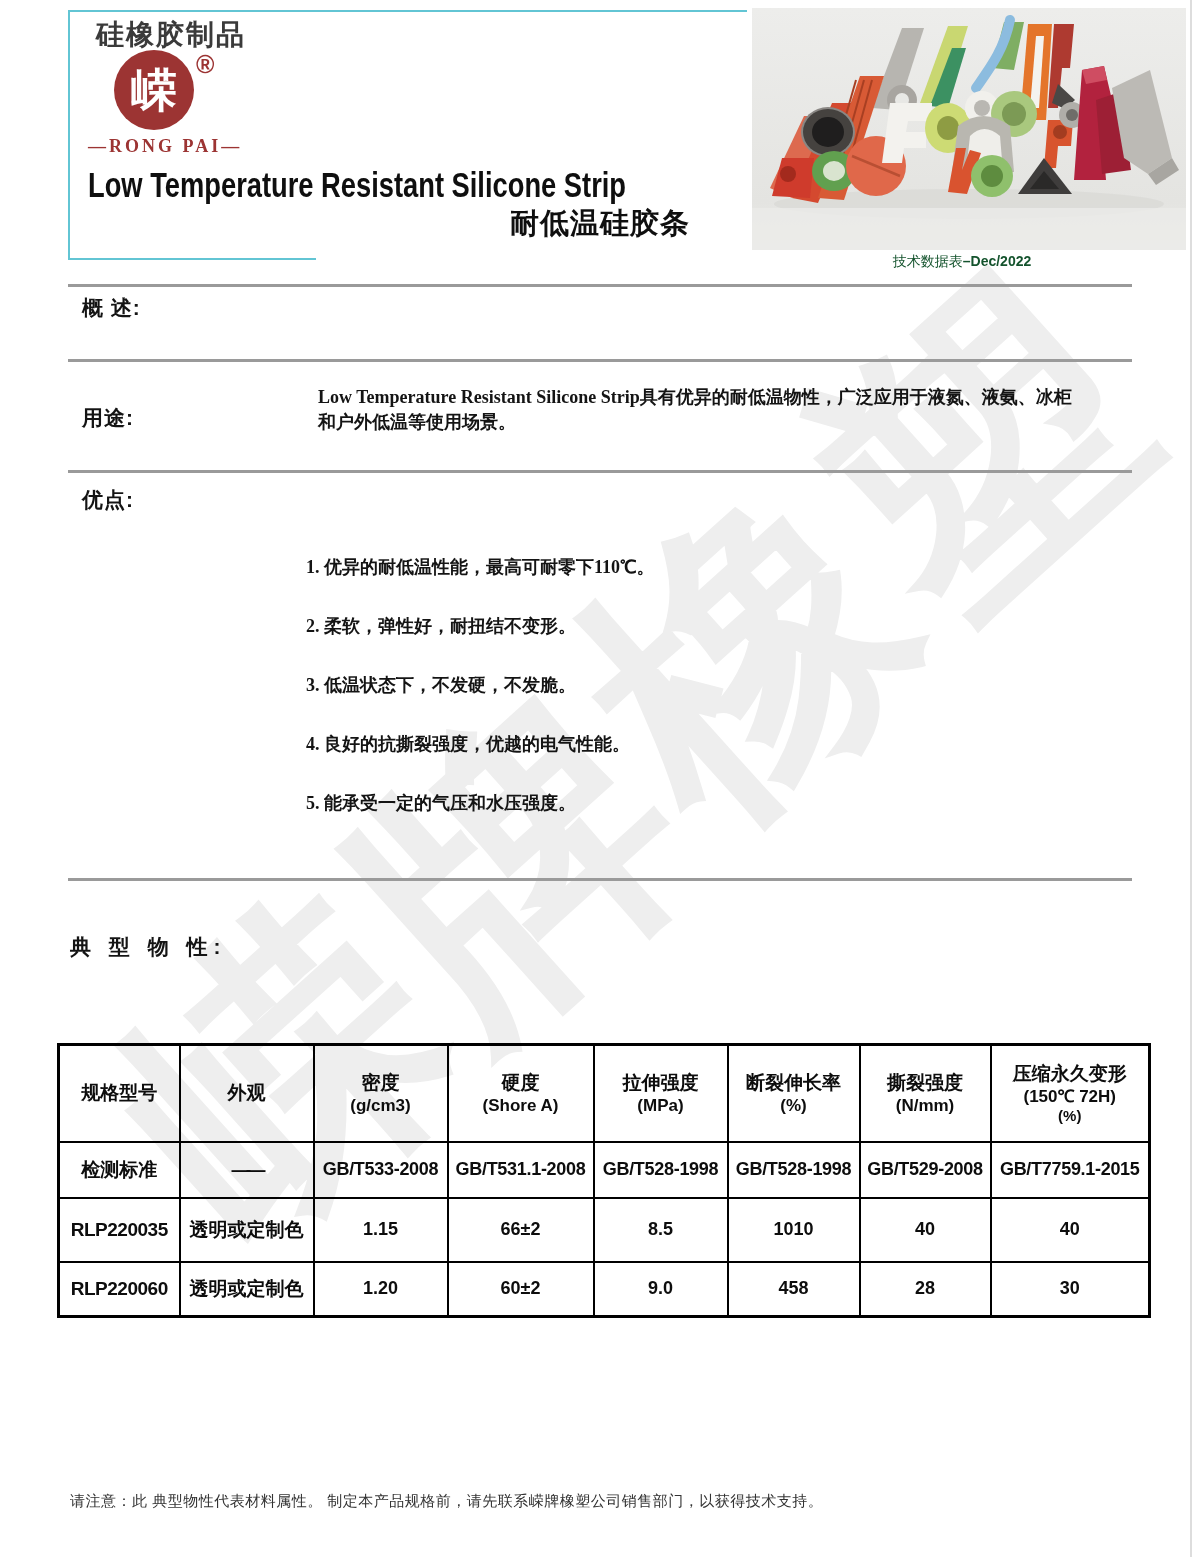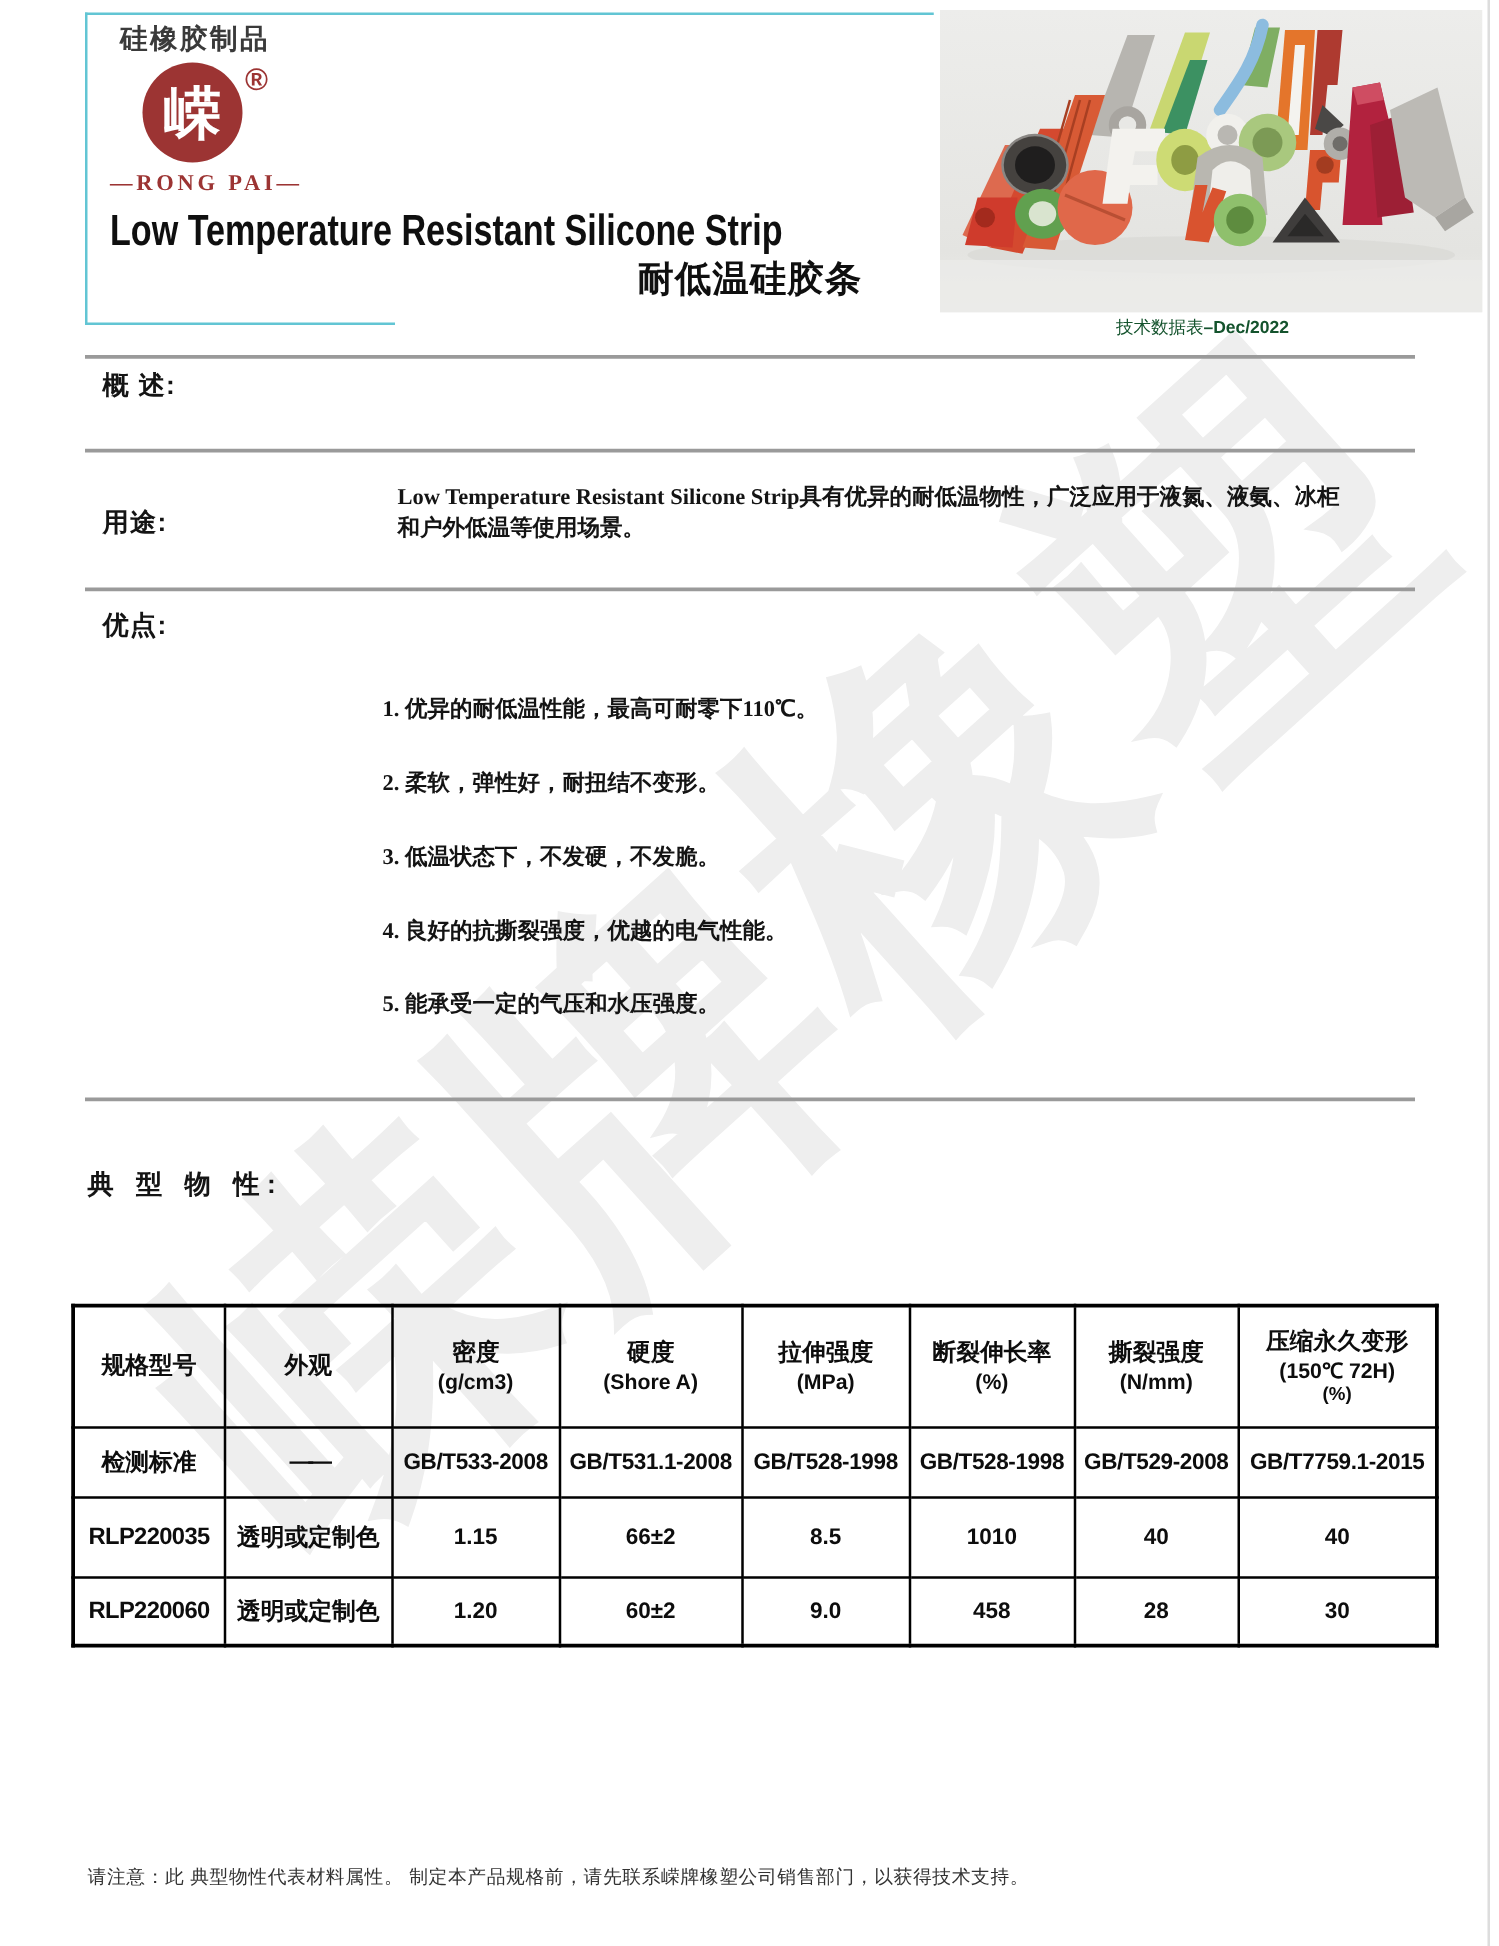--- a/index.html
+++ b/index.html
@@ -12,21 +12,21 @@
     position:absolute;left:640px;top:760px;
     transform:translate(-50%,-50%) rotate(-42deg);
     font-size:300px;font-weight:bold;color:#eeeeee;
     white-space:nowrap;letter-spacing:10px;z-index:0;user-select:none;
   }
   .layer{position:absolute;z-index:1;}
   
   .cyan-top{left:68px;top:10px;width:679px;height:2px;background:#62c5d4;}
   .cyan-left{left:68px;top:10px;width:2px;height:250px;background:#62c5d4;}
   .cyan-bottom{left:68px;top:258px;width:248px;height:2px;background:#62c5d4;}
-  .company-label{left:96px;top:16px;font-size:22px;font-weight:bold;color:#3a3a3a;letter-spacing:2px;}
+  .company-label{left:96px;top:16px;font-size:28px;font-weight:bold;color:#3a3a3a;letter-spacing:2px;}
   .logo-circle{
     left:114px;top:50px;width:80px;height:80px;border-radius:50%;
     background:#9c3433;display:flex;align-items:center;justify-content:center;
   }
   .logo-char{color:#ffffff;font-size:46px;font-weight:bold;line-height:1;}
   .registered{left:196px;top:50px;font-size:25px;color:#9c3433;font-weight:bold;}
   .romanized{
     left:88px;top:136px;font-size:18px;font-weight:bold;color:#9c3433;
     font-family:"Liberation Serif",serif;letter-spacing:3px;white-space:nowrap;
   }

